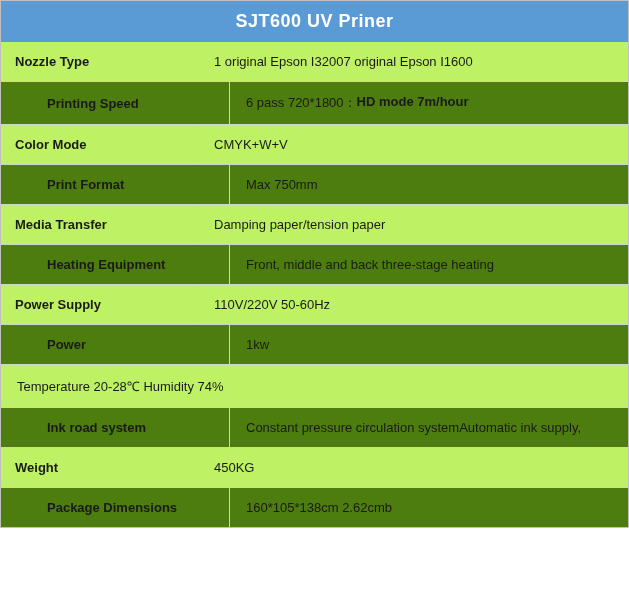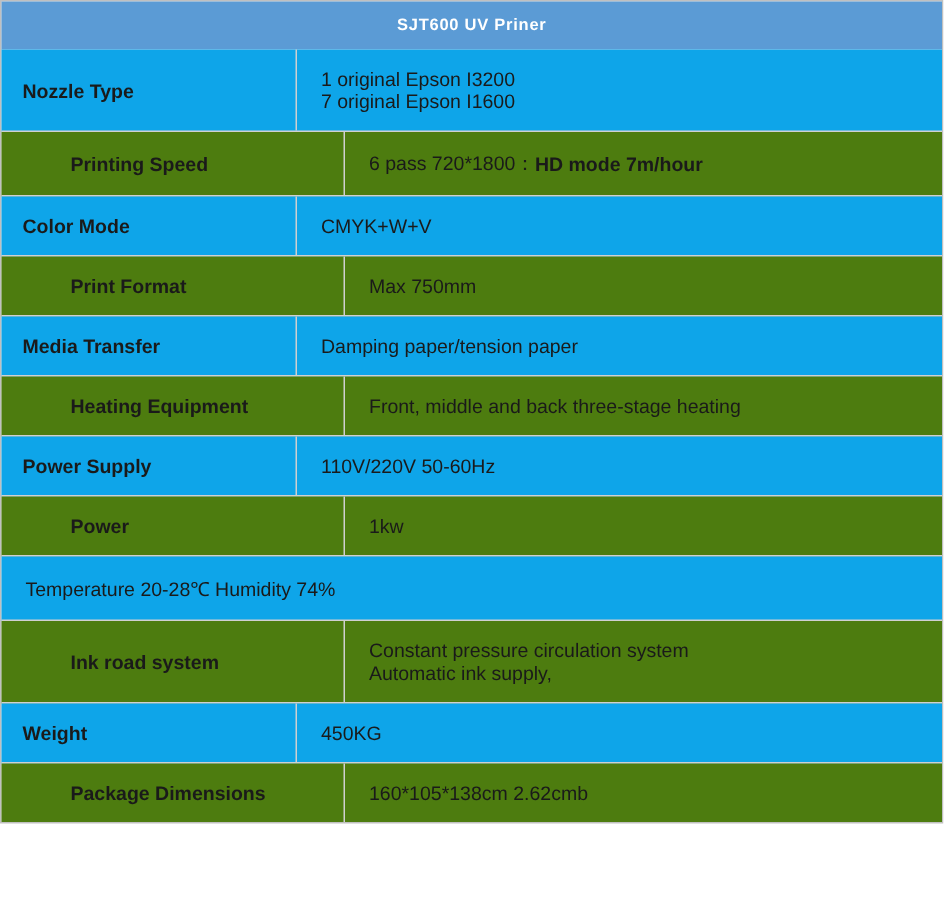--- a/index.html
+++ b/index.html
@@ -12,60 +12,59 @@
     }
     .table-container {
       width: 629px;
       border: 1px solid #c0c0c0;
     }
     .header-row {
       background: #5b9bd5;
       color: #fff;
       text-align: center;
       padding: 10px 12px;
-      font-size: 11px;
+      font-size: 18px;
       font-weight: bold;
       letter-spacing: 0.5px;
     }
     .spec-row {
       display: flex;
       border-bottom: 1px solid #d0d0d0;
     }
     .spec-row:last-child {
       border-bottom: none;
     }
     .spec-row.alt {
       background: #4d7c0f;
       padding-left: 32px;
     }
     .spec-row.white {
-      background: #0ea5e9;
+      background: #bef264;
     }
     .label-cell {
       width: 197px;
       min-width: 197px;
       padding: 12px 14px;
       font-weight: bold;
       color: #1a1a1a;
       font-size: 13px;
       border-right: 1px solid #d0d0d0;
       display: flex;
       align-items: center;
     }
     .value-cell {
       flex: 1;
       padding: 12px 16px;
       color: #1a1a1a;
       font-size: 13px;
       display: flex;
-      align-items: center;
+      align-items: flex-start;
       flex-wrap: wrap;
     }
     .value-cell.multiline {
-      flex-direction: column;
       align-items: flex-start;
     }
     .bold-part {
       font-weight: bold;
     }
   </style>
 </head>
 <body>
 
 <div class="table-container">

